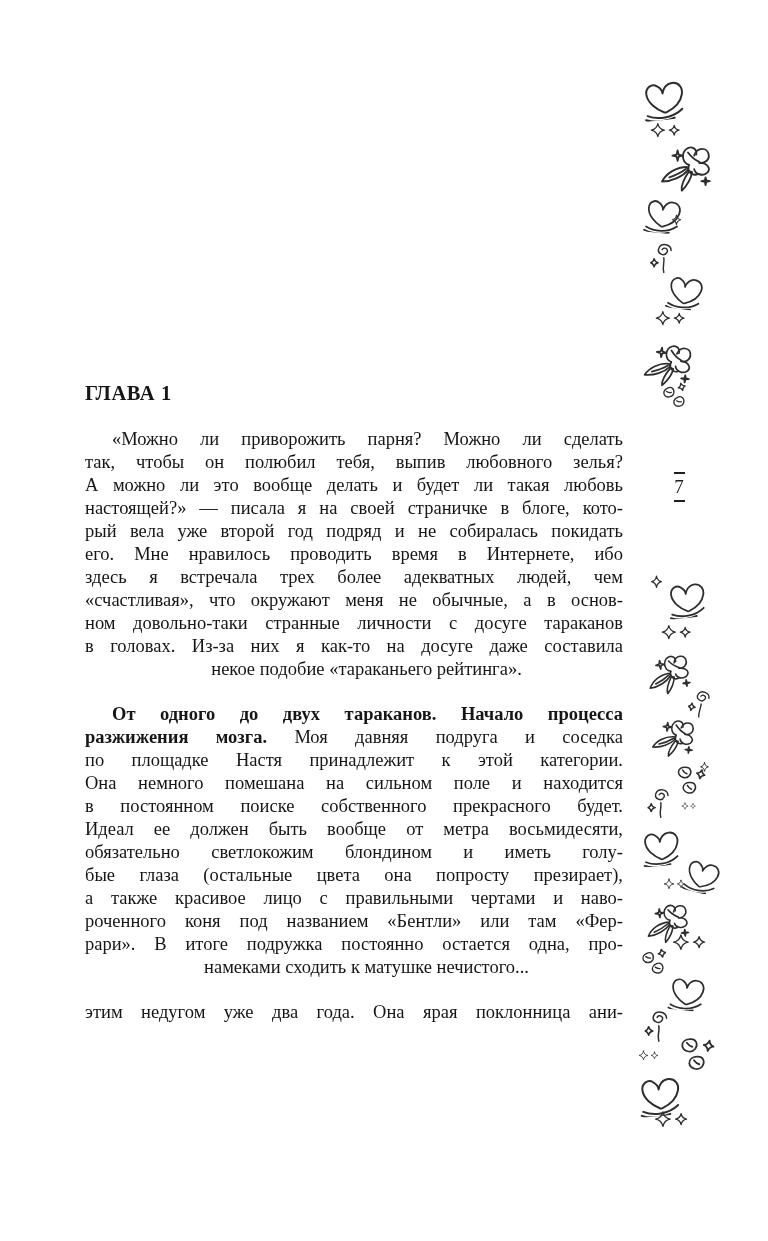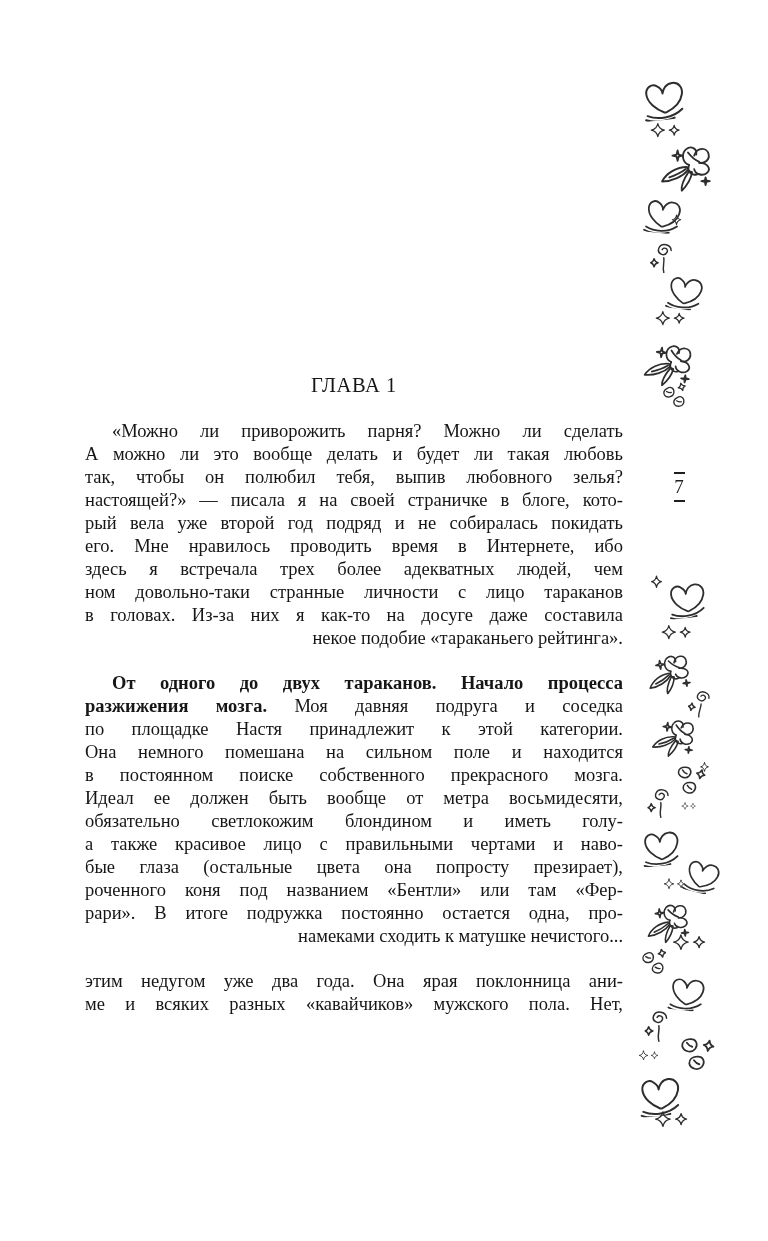--- a/index.html
+++ b/index.html
@@ -5,30 +5,30 @@
   html,body{margin:0;padding:0;}
   .page{
     position:relative;width:768px;height:1241px;background:#ffffff;overflow:hidden;
     font-family:"Liberation Serif","DejaVu Serif",serif;color:#161616;
   }
   #text-block{
     position:absolute;left:85px;top:374px;width:538px;
     font-size:18.5px;line-height:23px;
   }
   .chapter-title{
-    text-align:center;font-weight:normal;font-size:20.5px;line-height:23px;
-    letter-spacing:0.6px;margin:0 0 23px 0;
+    text-align:left;font-weight:bold;font-size:20.5px;line-height:23px;
+    letter-spacing:0.6px;margin:8px 0 23px 0;
   }
   .paragraph{margin:0;}
   .paragraph + .paragraph{margin-top:22px;}
   .line{
     text-align:justify;height:23px;line-height:23px;overflow:hidden;white-space:normal;
   }
   .line::after{content:"";display:inline-block;width:100%;height:0;}
-  .line.last{text-align:right;margin-left:25px;}
+  .line.last{text-align:center;margin-left:25px;}
   .line.last::after{content:none;}
   .line.first{text-indent:27px;}
   .i{}
   .b{font-weight:bold;}
   .folio{
     position:absolute;left:665px;top:472px;width:28px;
     display:flex;flex-direction:column;align-items:center;gap:2px;
   }
   .folio-rule{width:11px;height:2px;background:#1e1e1e;}
   .folio-num{font-size:19px;line-height:22px;color:#1e1e1e;}
@@ -89,47 +89,47 @@
   </defs>
 </svg>
 
 <div class="page">
 
   <div id="text-block">
     <div class="chapter-title">ГЛАВА 1</div>
     <div id="text-body">
         <div class="paragraph">
           <div class="line first"><span class="i">«Можно ли приворожить парня? Можно ли сделать</span></div>
+          <div class="line"><span class="i">так, чтобы он полюбил тебя, выпив любовного зелья?</span></div>
           <div class="line"><span class="i">А можно ли это вообще делать и будет ли такая любовь</span></div>
-          <div class="line"><span class="i">так, чтобы он полюбил тебя, выпив любовного зелья?</span></div>
           <div class="line"><span class="i">настоящей?»</span><span> — писала я на своей страничке в блоге, кото-</span></div>
           <div class="line"><span>рый вела уже второй год подряд и не собиралась покидать</span></div>
           <div class="line"><span>его. Мне нравилось проводить время в Интернете, ибо</span></div>
           <div class="line"><span>здесь я встречала трех более адекватных людей, чем</span></div>
-          <div class="line"><span>ном довольно-таки странные личности с лицо тараканов</span></div>
+          <div class="line"><span>«счастливая», что окружают меня не обычные, а в основ-</span></div>
+          <div class="line"><span>ном довольно-таки странные личности с досуге тараканов</span></div>
           <div class="line"><span>в головах. Из-за них я как-то на досуге даже составила</span></div>
           <div class="line last"><span>некое подобие «тараканьего рейтинга».</span></div>
         </div>
         <div class="paragraph">
           <div class="line first"><span class="b">От одного до двух тараканов. Начало процесса</span></div>
           <div class="line"><span class="b">разжижения мозга.</span><span> Моя давняя подруга и соседка</span></div>
           <div class="line"><span>по площадке Настя принадлежит к этой категории.</span></div>
           <div class="line"><span>Она немного помешана на сильном поле и находится</span></div>
-          <div class="line"><span>в постоянном поиске собственного прекрасного мозга.</span></div>
+          <div class="line"><span>в постоянном поиске собственного прекрасного будет.</span></div>
           <div class="line"><span>Идеал ее должен быть вообще от метра восьмидесяти,</span></div>
           <div class="line"><span>обязательно светлокожим блондином и иметь голу-</span></div>
+          <div class="line"><span>бые глаза (остальные цвета она попросту презирает),</span></div>
           <div class="line"><span>а также красивое лицо с правильными чертами и наво-</span></div>
-          <div class="line"><span>бые глаза (остальные цвета она попросту презирает),</span></div>
           <div class="line"><span>роченного коня под названием «Бентли» или там «Фер-</span></div>
           <div class="line"><span>рари». В итоге подружка постоянно остается одна, про-</span></div>
           <div class="line last"><span>намеками сходить к матушке нечистого...</span></div>
         </div>
         <div class="paragraph">
           <div class="line"><span>этим недугом уже два года. Она ярая поклонница ани-</span></div>
-          <div class="line"><span>ме и всяких разных «кавайчиков» мужского пола. Нет,</span></div>
         </div>
       </div>
   </div>
 
   <div class="folio">
     <div class="folio-rule"></div>
     <div class="folio-num">7</div>
     <div class="folio-rule"></div>
   </div>
 

